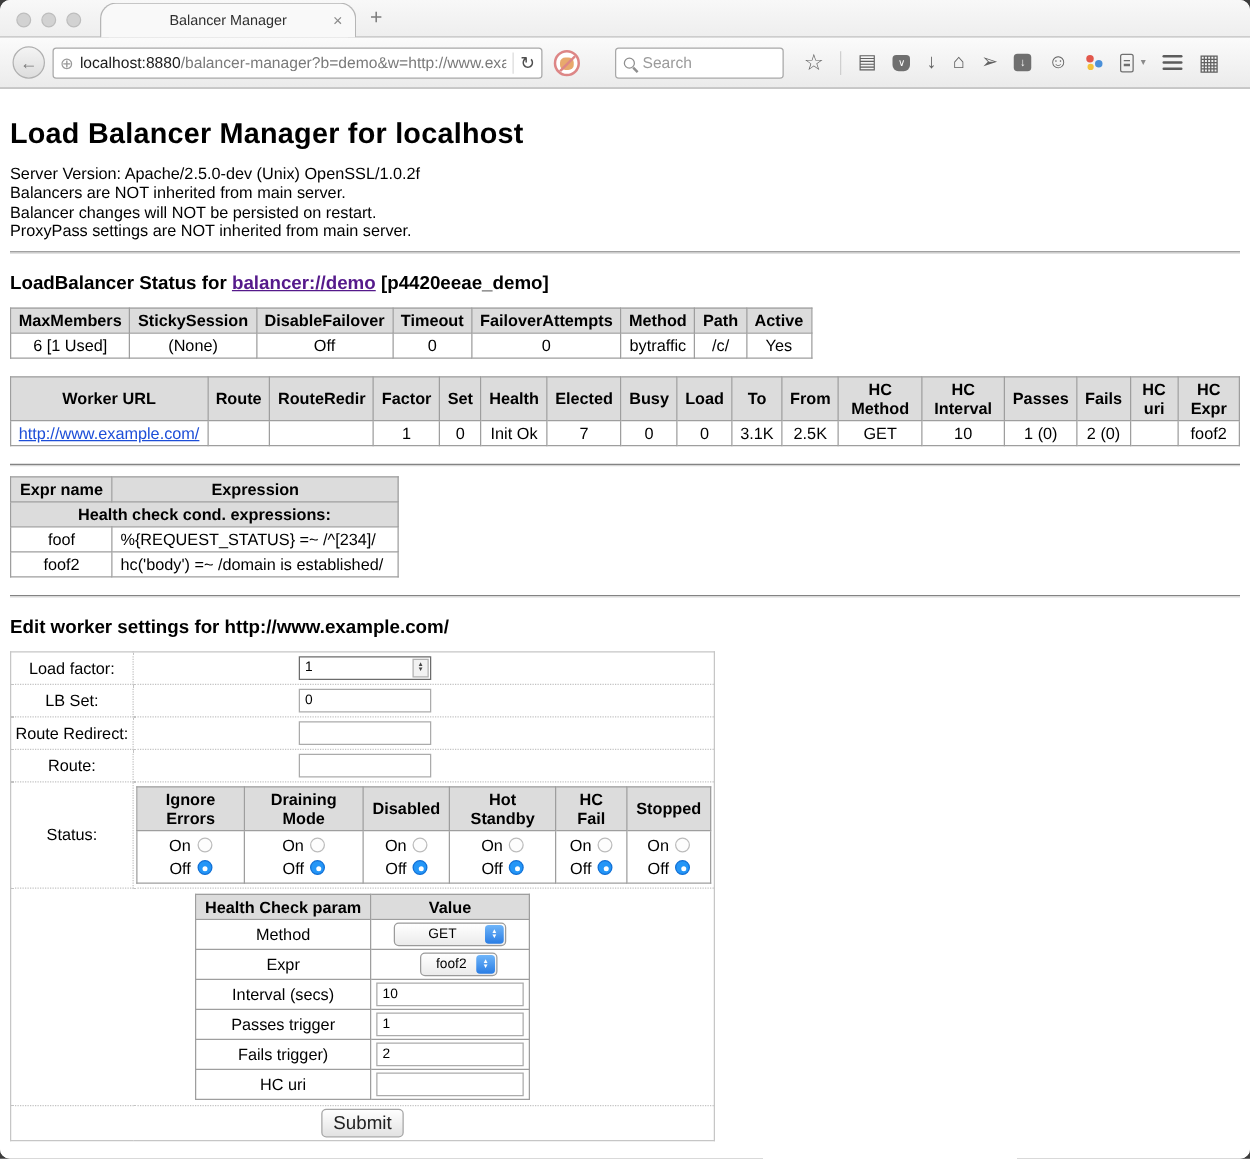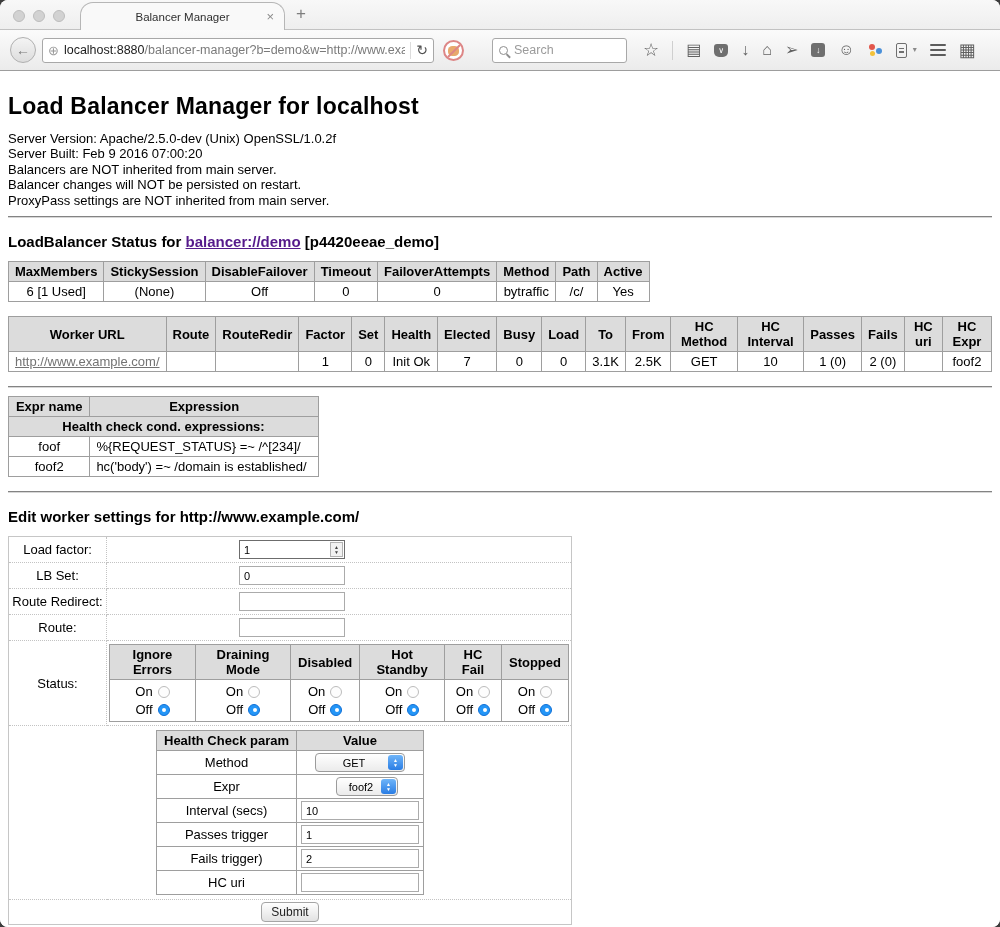--- a/index.html
+++ b/index.html
@@ -62,21 +62,21 @@
   .burger { width:16px; height:12px; display:flex; flex-direction:column; justify-content:space-between; }
   .burger i { height:2.2px; background:#5c5c5c; border-radius:1px; }
 
   
   .page { background:#fff; height:856px; padding:0 8px; overflow:hidden; color:#000; }
   h1.pg { font-size:23px; font-weight:bold; padding-top:22px; margin-bottom:11px; letter-spacing:0.2px; }
   .info-line { font-size:13px; line-height:15.4px; }
   hr.rule { border:none; border-top:2px groove #d7d7d7; margin:8px 0; }
   h3.sec { font-size:15px; font-weight:bold; margin:15px 0 11px 0; }
   h3.sec a { color:#551a8b; }
-  a.visited { color:#737373; text-decoration:underline; }
+  a.visited { color:#1d4ed8; text-decoration:underline; }
 
   table.data { border-collapse:collapse; font-size:13px; margin-bottom:14px; }
   table.data th, table.data td { border:1px solid #9e9e9e; padding:2px 6px; text-align:center; }
   table.data th { background:#dcdcdc; font-weight:bold; }
   table.data { border:1px solid #767676; }
   .balancer-params { width:616px; }
   .workers { width:984px; }
   .expr-table { width:311px; margin-bottom:10px; }
   .expr-table td.expr { text-align:left; }
 
@@ -116,21 +116,21 @@
   .mac-select .cap { position:absolute; right:1px; top:1px; width:15px; height:15px; border-radius:3px;
                      background:linear-gradient(#6fb5f9,#2a7de4); color:#fff; display:flex;
                      flex-direction:column; align-items:center; justify-content:center;
                      font-size:5px; line-height:4.5px; }
   .sel-method { width:90px; }
   .sel-expr { width:62px; margin-left:14px; }
   .sel-center { text-align:center !important; }
 
   .submit-row { text-align:center !important; padding:2px 0 !important; }
   .mac-btn { display:inline-block; border:1px solid #a5a5a5; border-radius:4px;
-             background:linear-gradient(#ffffff,#e2e2e2); font-size:12px; padding:2px 9px;
+             background:linear-gradient(#ffffff,#e2e2e2); font-size:15px; padding:2px 9px;
              color:#222; font-family:"Liberation Sans", sans-serif; }
 </style>
 </head>
 <body>
 
 <div class="window">
 
   <div class="tabbar">
     <div class="tabbar-line"></div>
     <div class="traffic">
@@ -187,21 +187,20 @@
           <i></i>
         </span>
       <span class="ticon" style="font-size:18px">▦</span>
     </div>
   </div>
 
   <div class="page">
     <h1 class="pg">Load Balancer Manager for localhost</h1>
 
     <div class="info-line">Server Version: Apache/2.5.0-dev (Unix) OpenSSL/1.0.2f</div>
-    <div class="info-line">Server Built: Feb 9 2016 07:00:20</div>
     <div class="info-line">Balancers are NOT inherited from main server.</div>
     <div class="info-line">Balancer changes will NOT be persisted on restart.</div>
     <div class="info-line">ProxyPass settings are NOT inherited from main server.</div>
 
     <hr class="rule">
 
     <h3 class="sec"><span>LoadBalancer Status for </span><a href="#" class="visited">balancer://demo</a><span> [p4420eeae_demo]</span></h3>
 
     <table class="data balancer-params">
       <tbody>

